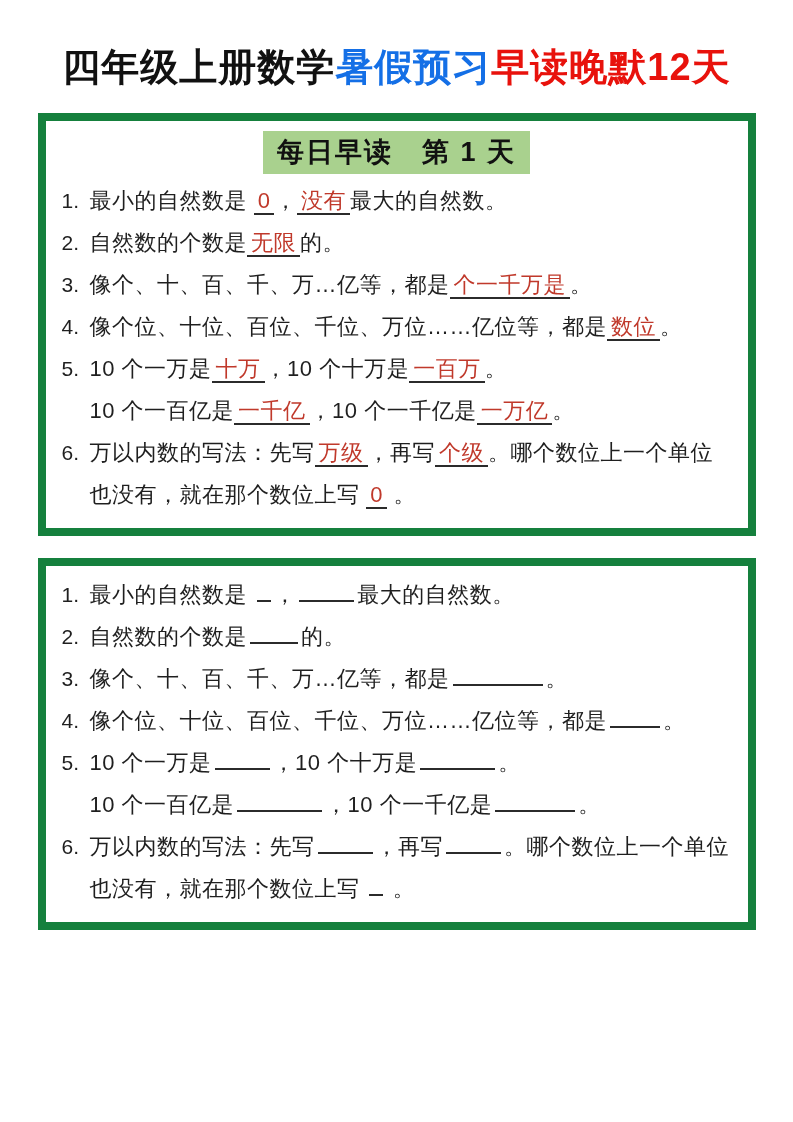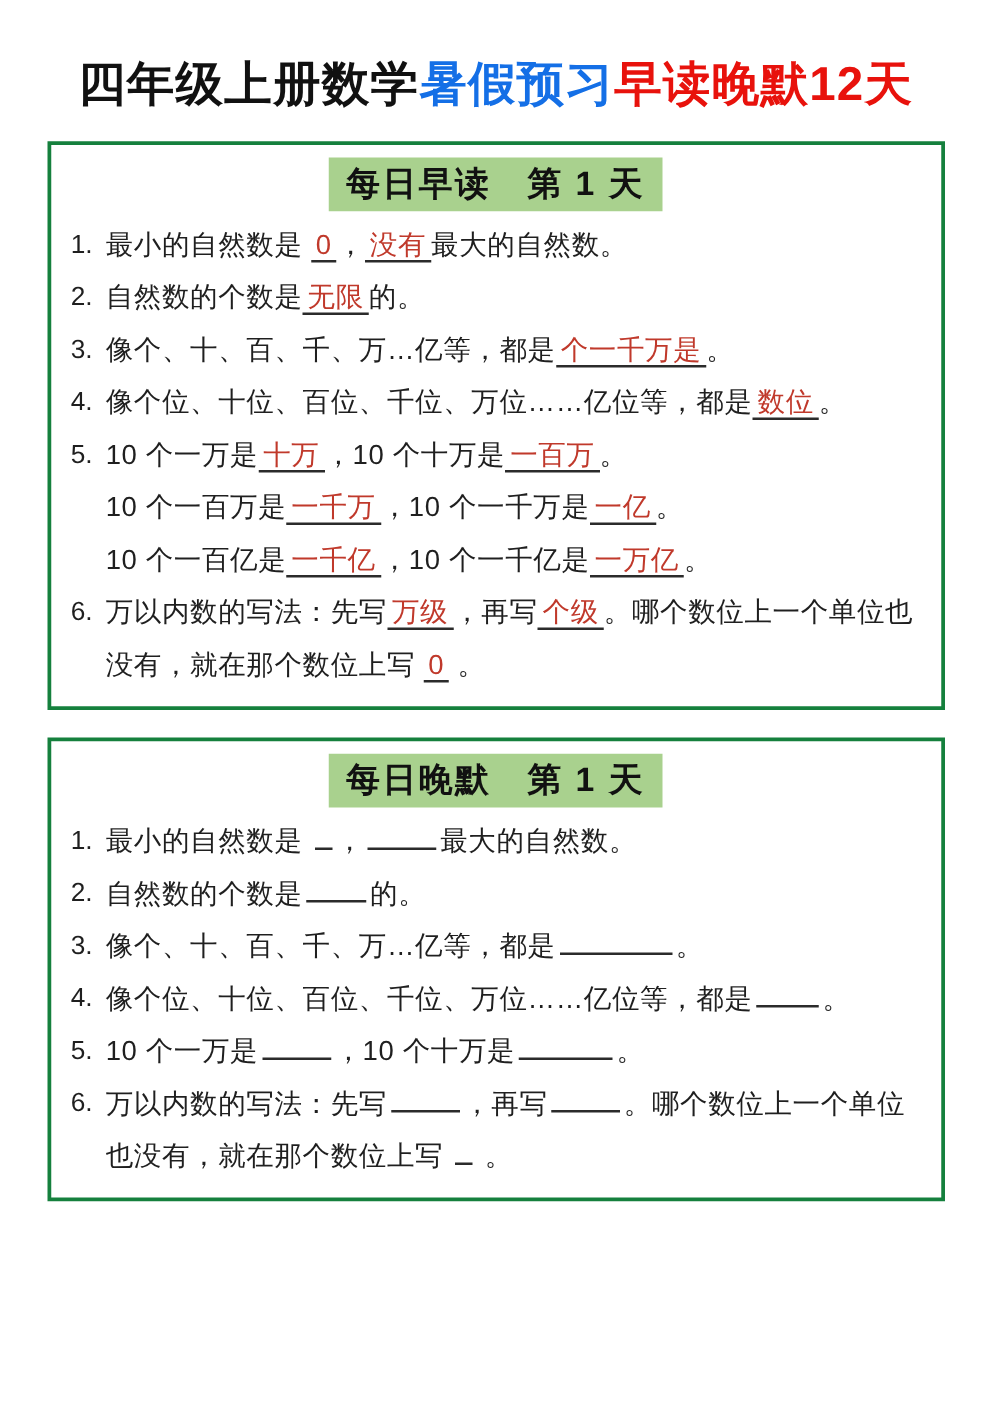--- a/index.html
+++ b/index.html
@@ -20,21 +20,21 @@
     white-space: nowrap;
     margin-bottom: 20px;
   }
   .title .t-black { color: #111111; }
   .title .t-blue  { color: #146fe6; }
   .title .t-red   { color: #e8120c; }
 
   .box {
     width: 718px;
     margin: 0 auto 22px auto;
-    border: 3px solid #15803d;
+    border: 8px solid #15803d;
     background: #ffffff;
     padding: 8px 14px 12px 14px;
   }
 
   .box-header { text-align: center; margin: 2px 0 6px 0; }
   .box-header .hl {
     display: inline-block;
     background: #a9d18e;
     color: #111111;
     font-size: 27px;
@@ -97,37 +97,30 @@
         <div class="list-row">
           <span class="item-number">4.</span>
           <span class="row-content"><span class="plain">像个位、十位、百位、千位、万位……亿位等，都是</span><span class="answer">数位</span><span class="plain">。</span></span>
         </div>
         <div class="list-row">
           <span class="item-number">5.</span>
           <span class="row-content"><span class="plain">10 个一万是</span><span class="answer">十万</span><span class="plain">，10 个十万是</span><span class="answer">一百万</span><span class="plain">。</span></span>
         </div>
         <div class="list-row">
           <span class="item-number"></span>
-          <span class="row-content"><span class="plain">10 个一百万是</span><span class="answer">一千万</span><span class="plain">，10 个一千万是</span><span class="answer">一亿</span><span class="plain">。</span></span>
-        </div>
-        <div class="list-row">
-          <span class="item-number"></span>
           <span class="row-content"><span class="plain">10 个一百亿是</span><span class="answer">一千亿</span><span class="plain">，10 个一千亿是</span><span class="answer">一万亿</span><span class="plain">。</span></span>
         </div>
         <div class="list-row">
           <span class="item-number">6.</span>
           <span class="row-content"><span class="plain">万以内数的写法：先写</span><span class="answer">万级</span><span class="plain">，再写</span><span class="answer">个级</span><span class="plain">。哪个数位上一个单位也没有，就在那个数位上写 </span><span class="answer">0</span><span class="plain"> 。</span></span>
         </div>
       </div>
   </div>
 
   <div class="box">
-    <div class="box-header">
-      <span class="hl">每日晚默　第 1 天</span>
-    </div>
     <div class="rows">
         <div class="list-row">
           <span class="item-number">1.</span>
           <span class="row-content"><span class="plain">最小的自然数是 </span><span class="blank" style="width: 14px;"></span><span class="plain">，</span><span class="blank" style="width: 55px;"></span><span class="plain">最大的自然数。</span></span>
         </div>
         <div class="list-row">
           <span class="item-number">2.</span>
           <span class="row-content"><span class="plain">自然数的个数是</span><span class="blank" style="width: 48px;"></span><span class="plain">的。</span></span>
         </div>
         <div class="list-row">
@@ -136,19 +129,23 @@
         </div>
         <div class="list-row">
           <span class="item-number">4.</span>
           <span class="row-content"><span class="plain">像个位、十位、百位、千位、万位……亿位等，都是</span><span class="blank" style="width: 50px;"></span><span class="plain">。</span></span>
         </div>
         <div class="list-row">
           <span class="item-number">5.</span>
           <span class="row-content"><span class="plain">10 个一万是</span><span class="blank" style="width: 55px;"></span><span class="plain">，10 个十万是</span><span class="blank" style="width: 75px;"></span><span class="plain">。</span></span>
         </div>
         <div class="list-row">
+          <span class="item-number"></span>
+          <span class="row-content"><span class="plain">10 个一百亿是</span><span class="blank" style="width: 85px;"></span><span class="plain">，10 个一千亿是</span><span class="blank" style="width: 80px;"></span><span class="plain">。</span></span>
+        </div>
+        <div class="list-row">
           <span class="item-number">6.</span>
           <span class="row-content"><span class="plain">万以内数的写法：先写</span><span class="blank" style="width: 55px;"></span><span class="plain">，再写</span><span class="blank" style="width: 55px;"></span><span class="plain">。哪个数位上一个单位也没有，就在那个数位上写 </span><span class="blank" style="width: 14px;"></span><span class="plain"> 。</span></span>
         </div>
       </div>
   </div>
 
 </div>
 
 </body></html>

